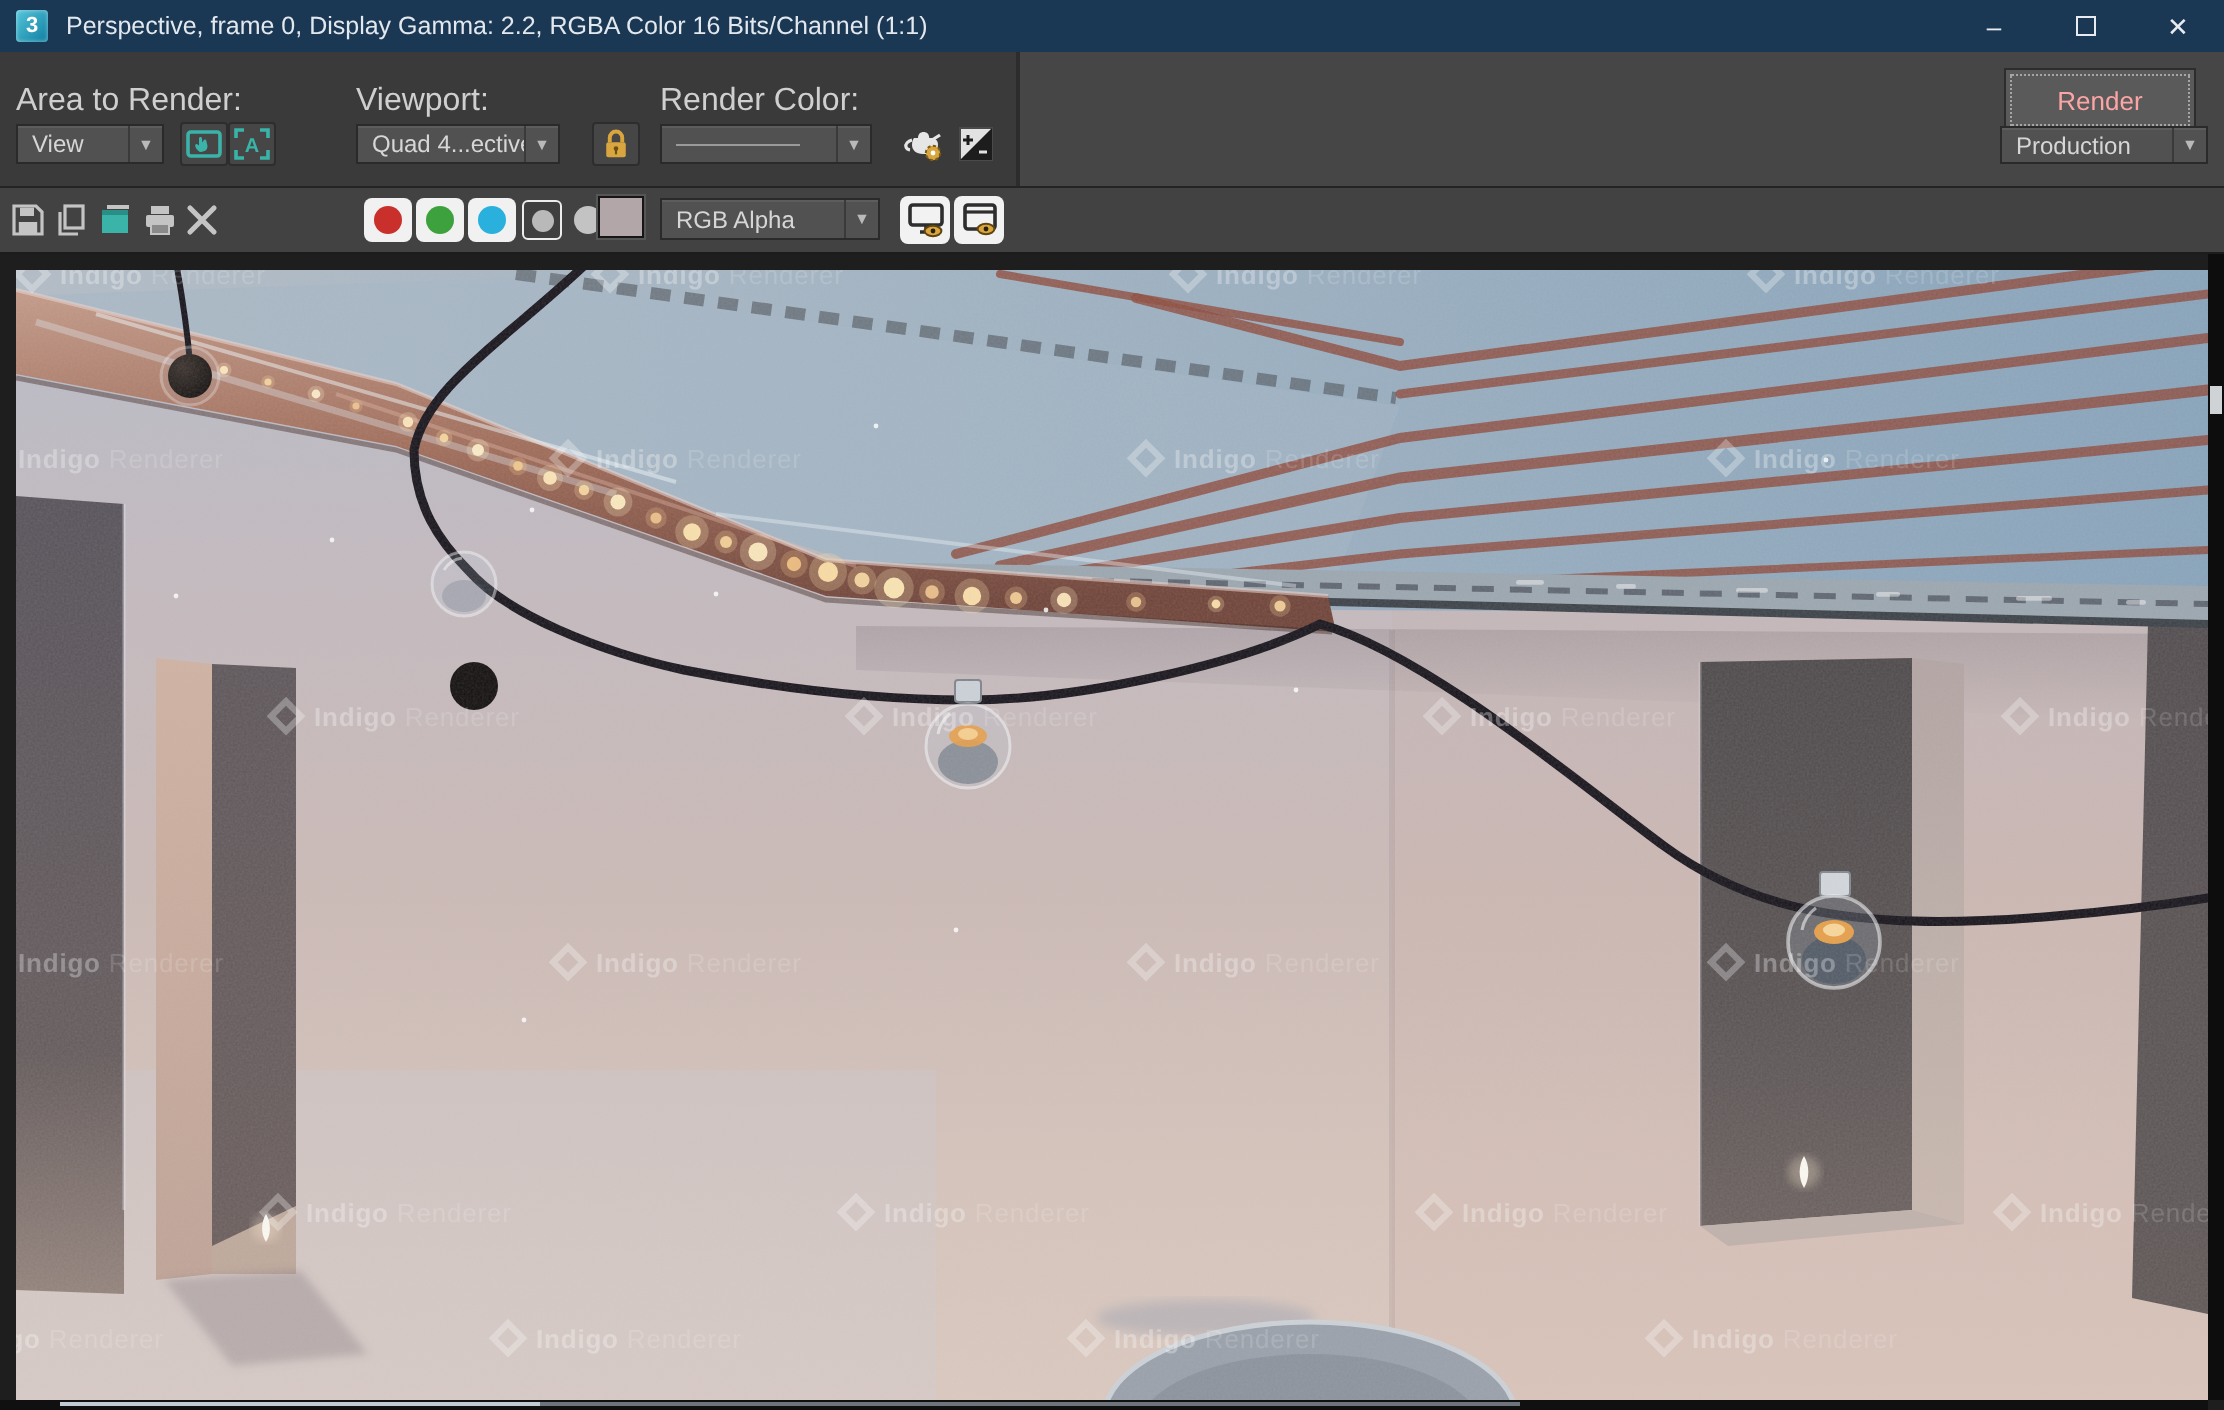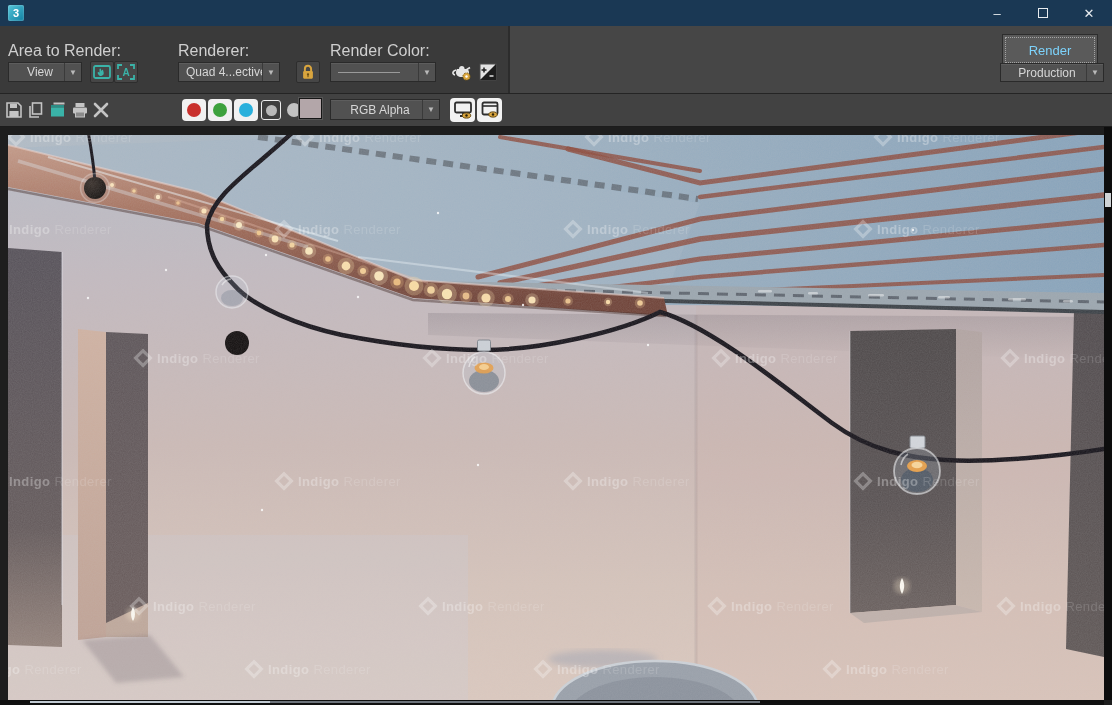--- a/index.html
+++ b/index.html
@@ -19,30 +19,30 @@
   .maxbox { width:10px; height:10px; border:1.2px solid #e7ebef; display:block; }
 
   
   .toolbar { position:absolute; left:0; top:26px; width:100%; height:68px; background:#3a3a3a;
     border-bottom:1px solid #242424; }
   .tb-right-bg { position:absolute; left:508px; right:0; top:0; bottom:0; background:#464646;
     border-left:2px solid #2c2c2c; }
   .tb-label { position:absolute; top:16px; font-size:16px; color:#cfcfcf; white-space:nowrap; }
   .combo { position:absolute; height:20px; background:#515151; border:1px solid #2a2a2a;
     box-shadow:inset 0 1px 0 rgba(255,255,255,.07); color:#d6d6d6; font-size:12px;
-    display:flex; align-items:center; padding-left:7px;text-align:center; }
+    display:flex; align-items:center; padding-left:7px; }
   .combo-text { overflow:hidden; white-space:nowrap; flex:1; }
   .combo-arrow { border-left:1px solid #3a3a3a; width:17px; align-self:stretch; display:flex;
     align-items:center; justify-content:center; color:#b9b9b9; font-size:8px; flex:none; }
   .preset-line { width:62px; height:1px; background:#9a9a9a; }
   .ibtn { position:absolute; width:24px; height:22px; background:#464646; border:1px solid #2d2d2d;
     border-radius:2px; display:flex; align-items:center; justify-content:center; }
   .flatbtn { position:absolute; display:flex; align-items:center; justify-content:center; }
   .render-btn { position:absolute; right:14px; top:8px; width:96px; height:32px; background:#5a5a5a;
-    border:1px solid #2d2d2d; outline:1px dotted #a5a5a5; outline-offset:-4px; color:#7dd3fc;
+    border:1px solid #2d2d2d; outline:1px dotted #a5a5a5; outline-offset:-4px; color:#fca5a5;
     font-size:13px; display:flex; align-items:center; justify-content:center; }
 
   
   .toolbar2 { position:absolute; left:0; top:94px; width:100%; height:33px; background:#424242;
     border-bottom:1px solid #1c1c1c;padding-left:28px; }
   .t2icon { position:absolute; top:7px; width:18px; height:18px; display:flex; align-items:center; justify-content:center; }
   .chbtn { position:absolute; top:5px; width:24px; height:22px; background:#f1f1f1; border-radius:4px;
     display:flex; align-items:center; justify-content:center; }
   .chbtn .dot { width:14px; height:14px; border-radius:50%; }
   .chmono { position:absolute; top:6px; width:20px; height:20px; background:#3f3f3f;
@@ -67,20 +67,21 @@
 </style>
 </head>
 <body>
 
 <div class="win">
 
   <div class="titlebar">
     <div class="app-badge">
         <span>3</span>
       </div>
+    <div class="title">Perspective, frame 0, Display Gamma: 2.2, RGBA Color 16 Bits/Channel (1:1)</div>
     <div class="win-controls">
       <div class="win-btn">–</div>
       <div class="win-btn">
           <span class="maxbox"></span>
         </div>
       <div class="win-btn">✕</div>
     </div>
   </div>
 
   <div class="toolbar">
@@ -97,21 +98,21 @@
         <path d="M8 13c-1.5-1-3-3-2.2-3.8.5-.5 1.2 0 1.7.6V6.2c0-1 1.4-1 1.5 0l.2 2 .6-1c.4-.7 1.4-.4 1.4.4l.5 2.2c.2 1.6-.6 3.2-3.7 3.2z" style="fill:var(--c-accent)"></path>
       </svg>
     </div>
     <div class="ibtn" style="left:114px; top:35px">
       <svg width="20" height="18" viewBox="0 0 20 18">
         <path d="M2 6V2h4M14 2h4v4M18 12v4h-4M6 16H2v-4" fill="none" style="stroke:var(--c-accent)" stroke-width="1.8"></path>
         <text x="10" y="13" text-anchor="middle" font-size="10" font-weight="bold" style="fill:var(--c-accent)">A</text>
       </svg>
     </div>
 
-    <div class="tb-label" style="left:178px">Renderer:</div>
+    <div class="tb-label" style="left:178px">Viewport:</div>
     <div class="combo" style="left:178px; top:36px; width:102px">
       <span class="combo-text">Quad 4...ective</span>
       <span class="combo-arrow">▼</span>
     </div>
     <div class="ibtn" style="left:296px; top:35px">
       <svg width="16" height="18" viewBox="0 0 18 20">
         <path d="M5.5 9V6.5a3.5 3.5 0 0 1 7 0V9" fill="none" style="stroke:var(--c-gold)" stroke-width="2.2"></path>
         <rect x="3.5" y="9" width="11" height="8.5" rx="1.2" style="fill:var(--c-gold)"></rect>
         <circle cx="9" cy="12.6" r="1.3" fill="#6b4e14"></circle>
           <rect x="8.4" y="13.2" width="1.2" height="2.6" fill="#6b4e14"></rect>

